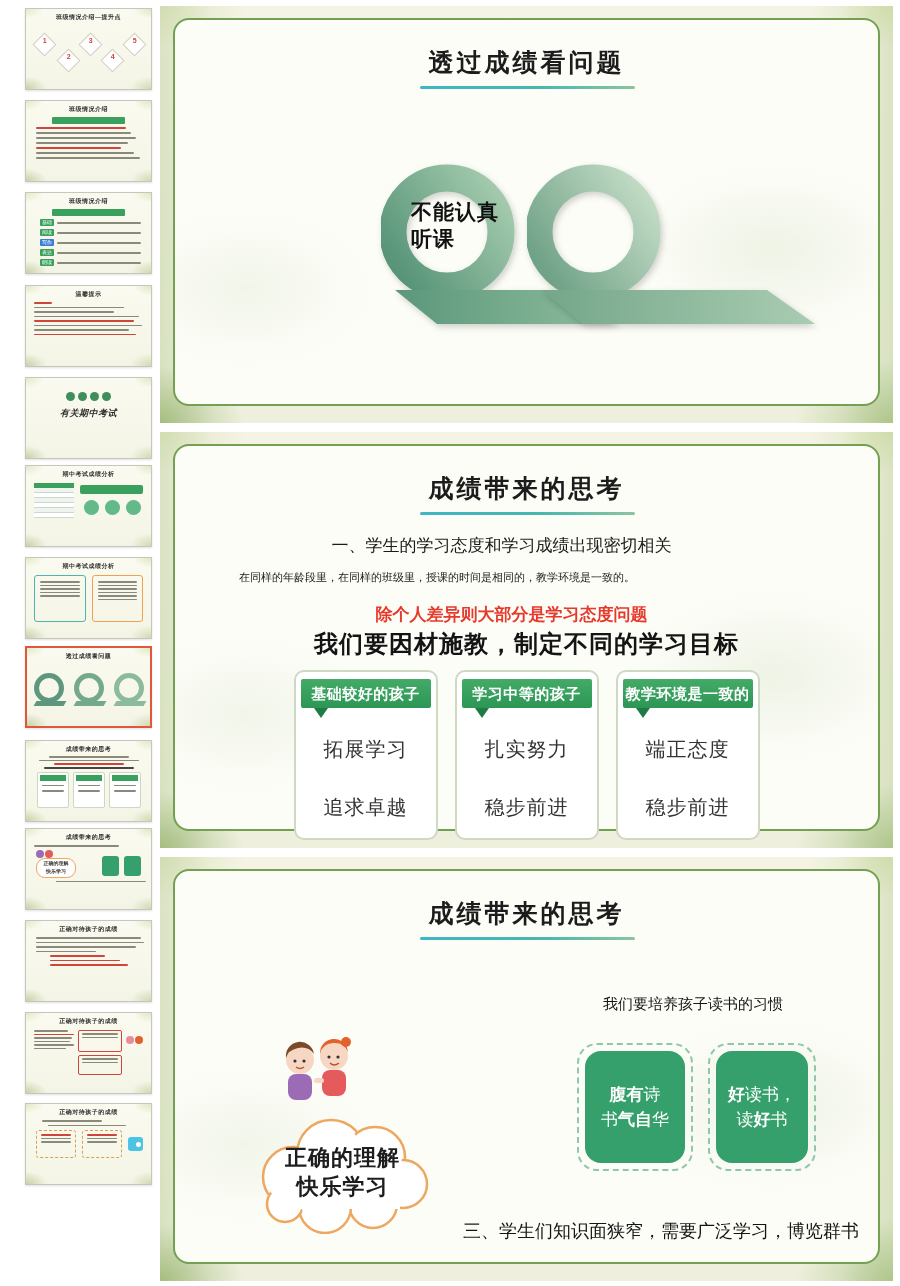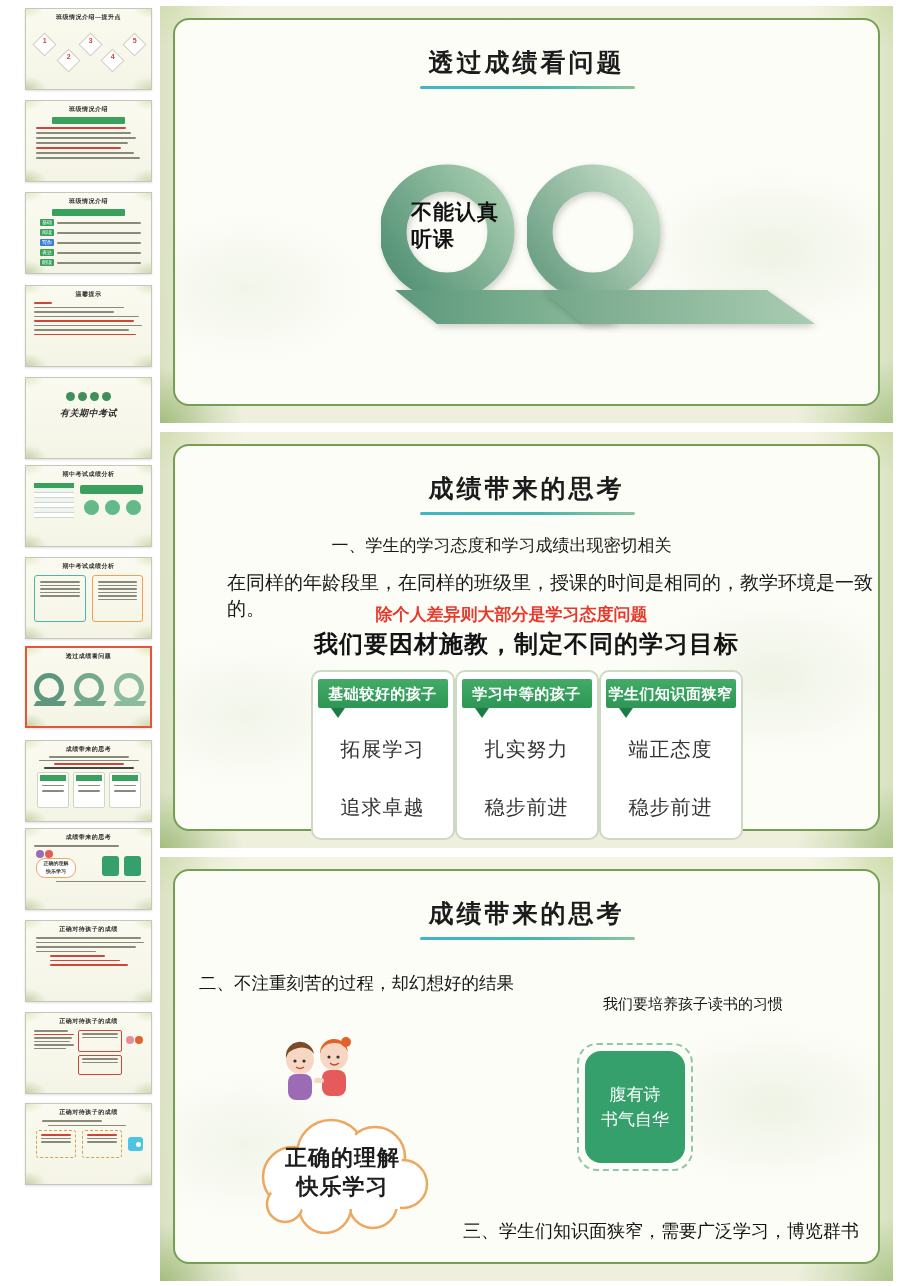--- a/index.html
+++ b/index.html
@@ -90,27 +90,27 @@
   
   .ring{position:absolute;width:280px;height:180px;}
   .ring svg{filter:drop-shadow(2px 3px 3px rgba(0,0,0,.18));}
   .ring-label{position:absolute;left:30px;top:40px;font-size:21px;font-weight:bold;color:#111;
     line-height:27px;white-space:pre-line;letter-spacing:1px;}
   .ring3 .ring-label{top:28px;left:28px;}
 
   
   .s2-point{position:absolute;left:0;right:50px;top:88px;text-align:center;
     font-family:"Liberation Serif", serif;font-size:17px;color:#1a1a1a;}
-  .s2-para{position:absolute;left:52px;top:124px;font-family:Liberation Sans, sans-serif;
-    font-size:19px;color:#1a1a1a;}
+  .s2-para{position:absolute;left:64px;top:124px;font-family:Liberation Sans, sans-serif;
+    font-size:11px;color:#1a1a1a;}
   .s2-red{position:absolute;left:0;right:30px;top:157px;text-align:center;
     font-family:"Liberation Serif", serif;font-size:17px;font-weight:bold;color:#e7392b;}
   .s2-big{position:absolute;left:0;right:0;top:182px;text-align:center;
     font-size:24px;font-weight:600;color:#141414;letter-spacing:1px;}
-  .cards{position:absolute;left:0;right:0;top:224px;display:flex;justify-content:center;gap:0;}
+  .cards{position:absolute;left:0;right:0;top:224px;display:flex;justify-content:center;gap:17px;}
   .card{width:140px;height:166px;background:#fff;border:2px solid #cdd9c3;border-radius:10px;position:relative;}
   .card-head{margin:7px 5px 0 5px;height:29px;border-radius:2px;
     background:linear-gradient(180deg,#43ab67,#2e9655);
     color:#fff;font-size:15px;font-weight:bold;text-align:center;line-height:29px;letter-spacing:.5px;}
   .card-notch{position:absolute;left:18px;top:36px;width:0;height:0;
     border-left:7px solid transparent;border-right:7px solid transparent;border-top:10px solid #1e7b44;}
   .card-row1,.card-row2{position:absolute;left:0;width:100%;text-align:center;
     font-size:20px;color:#333;letter-spacing:1px;}
   .card-row1{top:64px;} .card-row2{top:122px;}
 
@@ -118,21 +118,21 @@
   .s3-point2{position:absolute;left:24px;top:100px;font-family:"Liberation Serif", serif;
     font-size:17.5px;color:#141414;}
   .s3-habit{position:absolute;left:428px;top:124px;font-family:"Liberation Serif", serif;
     font-size:15px;color:#141414;}
   .gboxes{position:absolute;left:402px;top:172px;display:flex;gap:15px;}
   .gbox-out{border:2px dashed #8fc7a8;border-radius:20px;padding:6px;}
   .gbox{background:#35a06b;border-radius:16px;color:#fff;display:flex;flex-direction:column;
     justify-content:center;align-items:center;font-size:17px;line-height:25px;}
   .gbox1{width:100px;height:112px;} .gbox2{width:92px;height:112px;}
   .gbox .norm{font-family:"Liberation Serif", serif;font-weight:normal;}
-  .gbox .bold{font-weight:normal;}
+  .gbox .bold{font-weight:bold;}
   .kids{position:absolute;left:95px;top:163px;}
   .cloud-wrap{position:absolute;left:70px;top:228px;width:195px;height:135px;}
   .cloud-text{position:absolute;left:0;right:0;top:44px;text-align:center;font-size:22px;
     font-weight:bold;color:#1d1d1d;line-height:29px;white-space:pre-line;letter-spacing:1px;}
   .s3-point3{position:absolute;left:288px;top:348px;font-family:"Liberation Serif", serif;
     font-size:18px;color:#141414;}
 </style>
 </head>
 <body>
 
@@ -435,42 +435,47 @@
         <div class="card-row1">拓展学习</div>
         <div class="card-row2">追求卓越</div>
       </div>
       <div class="card">
         <div class="card-head">学习中等的孩子</div>
         <div class="card-notch"></div>
         <div class="card-row1">扎实努力</div>
         <div class="card-row2">稳步前进</div>
       </div>
       <div class="card">
-        <div class="card-head">学生们知识面狭窄</div>
+        <div class="card-head">教学环境是一致的</div>
         <div class="card-notch"></div>
         <div class="card-row1">端正态度</div>
         <div class="card-row2">稳步前进</div>
       </div>
     </div>
   </div>
 </div>
 
 <div class="slide" style="top:857px;height:424px;">
   <div class="panel">
     <div class="s-title">成绩带来的思考</div>
     <div class="s-underline"></div>
 
-    <div class="s3-point2">二、不注重刻苦的过程，却幻想好的结果</div>
     <div class="s3-habit">我们要培养孩子读书的习惯</div>
 
     <div class="gboxes">
       <div class="gbox-out">
         <div class="gbox gbox1">
           <div><span class="bold">腹有</span><span class="norm">诗</span></div>
           <div><span class="norm">书</span><span class="bold">气自</span><span class="norm">华</span></div>
+        </div>
+      </div>
+      <div class="gbox-out">
+        <div class="gbox gbox2">
+          <div><span class="bold">好</span><span class="norm">读书，</span></div>
+          <div><span class="norm">读</span><span class="bold">好</span><span class="norm">书</span></div>
         </div>
       </div>
     </div>
 
     <div class="kids">
       <svg width="100" height="82" viewBox="0 0 100 82">
 
         <circle cx="30" cy="26" r="14" fill="#f7d7c4"></circle>
         <path d="M16 24 a14 14 0 0 1 28 -4 q-6 -8 -16 -6 q-10 2 -12 10z" fill="#7a4a2b"></path>
         <circle cx="25" cy="27" r="1.6" fill="#333"></circle>

